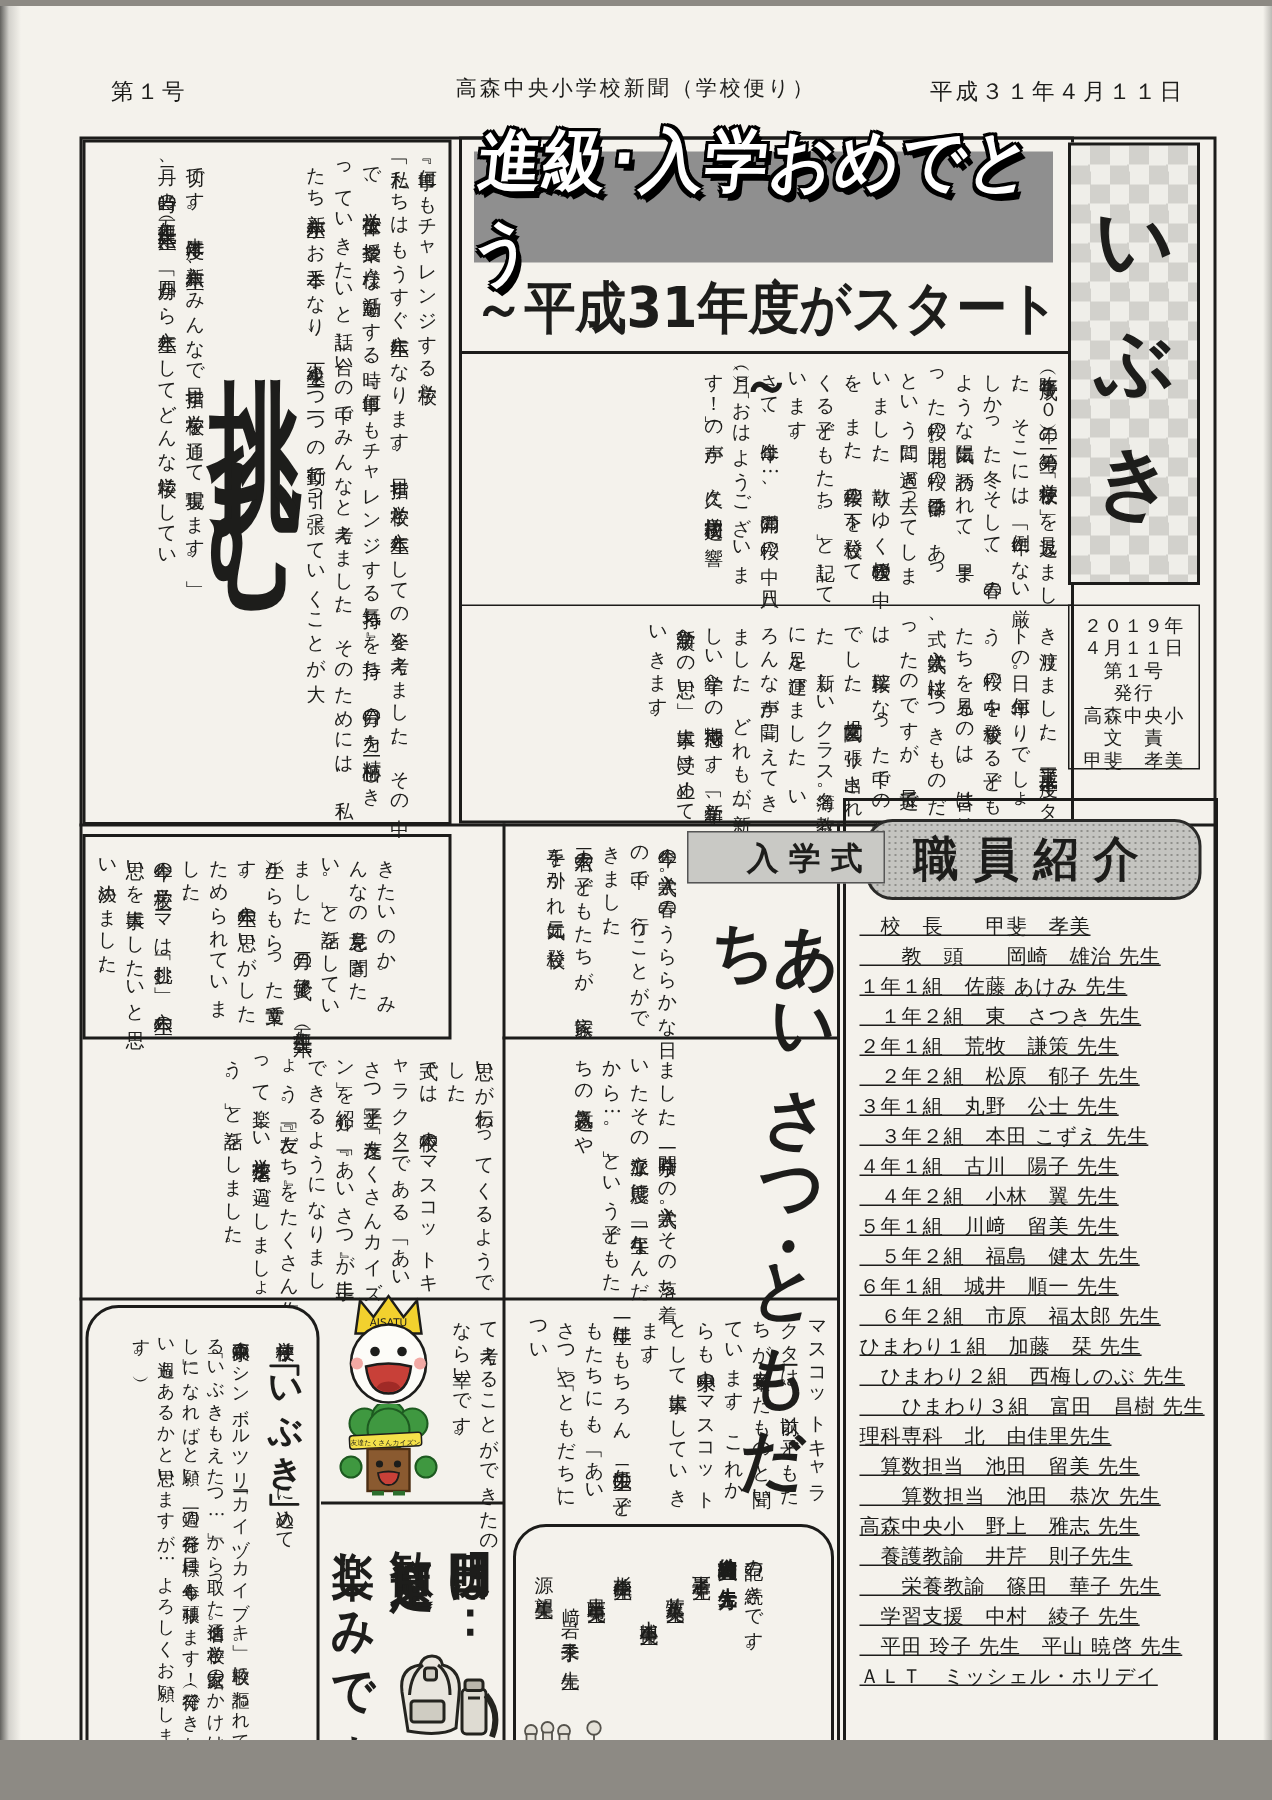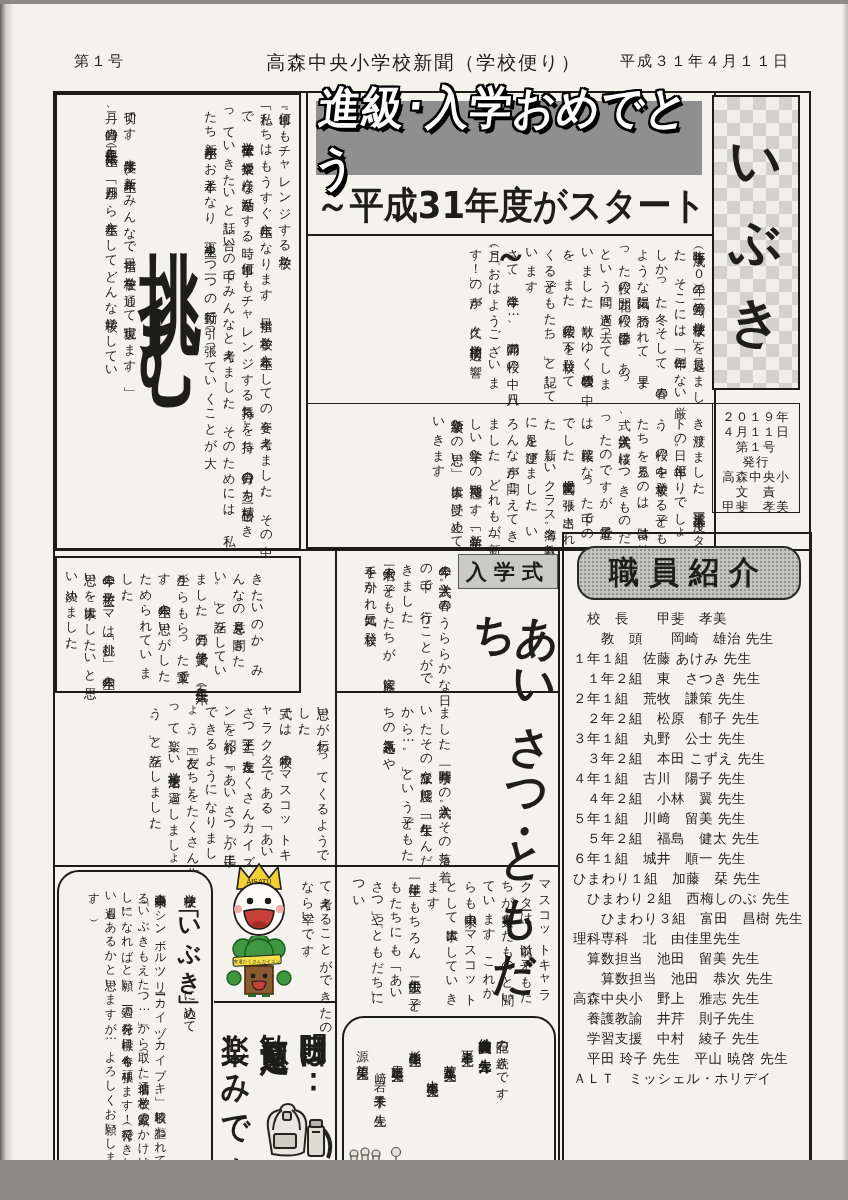--- a/index.html
+++ b/index.html
@@ -48,21 +48,21 @@
     font-family:"DejaVu Sans","Liberation Sans",sans-serif;font-weight:900;font-size:21px;letter-spacing:7px;}
   .brush-title{font-weight:900;font-size:43px;line-height:1;display:flex;justify-content:center;
     transform:skewX(-4deg) scaleY(1.04);letter-spacing:4px;
     font-family:"DejaVu Serif","Liberation Serif",serif;}
   
   .staff-pill{background-color:#c4c4c0;border:2.5px solid #2a2a28;border-radius:18px;
     background-image:radial-gradient(#8f8f8b 1px,rgba(0,0,0,0) 1px);background-size:4px 4px;
     display:flex;align-items:center;justify-content:center;}
   .staff-pill span{font-family:"DejaVu Sans","Liberation Sans",sans-serif;font-weight:900;
     font-size:30px;letter-spacing:10px;transform:scaleY(1.05);}
-  .staff-rows div{font-size:13.5px;line-height:20px;letter-spacing:.5px;white-space:nowrap;}
+  .staff-rows div{font-size:13.5px;line-height:20px;letter-spacing:.5px;white-space:nowrap;text-decoration:underline;}
   
   .round-box{border:2px solid #1c1c1a;border-radius:22px;box-sizing:border-box;background:#f4f2ec;}
   .note-grid{display:flex;flex-direction:row-reverse;height:100%;padding:12px 8px;box-sizing:border-box;}
   .note-head{width:34px;font-size:12.5px;line-height:1.15;letter-spacing:1px;}
   .note-head .big{font-size:23px;font-weight:900;letter-spacing:0;}
   .note-body{flex:1;font-size:11.8px;line-height:16.6px;letter-spacing:.8px;}
   
   .tomorrow{font-family:"DejaVu Sans","Liberation Sans",sans-serif;font-weight:900;
     font-size:29px;line-height:39px;letter-spacing:3px;transform:scaleY(1.12);transform-origin:top right;}
   
@@ -74,21 +74,21 @@
   .knames div:nth-of-type(3n+2){margin-top:27px;}
   .knames div:nth-of-type(3n){margin-top:42px;}
   .tail-col{font-size:12.6px;line-height:18px;letter-spacing:1.2px;}
 </style>
 </head>
 <body>
 
 <div id="page">
 
   <div class="abs hdr-txt" style="left:74px;top:48px;">第１号</div>
-  <div class="abs hdr-txt" style="left:50%;top:46px;transform:translateX(-50%);font-size:19px;">高森中央小学校新聞（学校便り）</div>
+  <div class="abs hdr-txt" style="left:50%;top:46px;transform:translateX(-50%);font-size:14px;">高森中央小学校新聞（学校便り）</div>
   <div class="abs hdr-txt" style="right:58px;top:48px;">平成３１年４月１１日</div>
 
   <div class="abs frame" style="left:53px;top:87px;width:758px;height:1105px;"></div>
 
   <div class="abs hline" style="left:53px;top:545px;width:758px;"></div>
   <div class="abs vline" style="left:335px;top:545px;height:647px;"></div>
   <div class="abs vline" style="left:558px;top:545px;height:647px;"></div>
   <div class="abs hline" style="left:335px;top:687px;width:223px;"></div>
   <div class="abs hline" style="left:53px;top:861px;width:505px;"></div>
   <div class="abs hline" style="left:214px;top:997px;width:122px;"></div>
@@ -144,35 +144,37 @@
         <div>　１年２組　東　さつき 先生</div>
         <div>２年１組　荒牧　謙策 先生</div>
         <div>　２年２組　松原　郁子 先生</div>
         <div>３年１組　丸野　公士 先生</div>
         <div>　３年２組　本田 こずえ 先生</div>
         <div>４年１組　古川　陽子 先生</div>
         <div>　４年２組　小林　翼 先生</div>
         <div>５年１組　川﨑　留美 先生</div>
         <div>　５年２組　福島　健太 先生</div>
         <div>６年１組　城井　順一 先生</div>
+        <div>　６年２組　市原　福太郎 先生</div>
         <div>ひまわり１組　加藤　栞 先生</div>
         <div>　ひまわり２組　西梅しのぶ 先生</div>
         <div>　　ひまわり３組　富田　昌樹 先生</div>
         <div>理科専科　北　由佳里先生</div>
         <div>　算数担当　池田　留美 先生</div>
         <div>　　算数担当　池田　恭次 先生</div>
         <div>高森中央小　野上　雅志 先生</div>
         <div>　養護教諭　井芹　則子先生</div>
+        <div>　　栄養教諭　篠田　華子 先生</div>
         <div>　学習支援　中村　綾子 先生</div>
         <div>　平田 玲子 先生　平山 暁啓 先生</div>
         <div>ＡＬＴ　ミッシェル・ホリデイ</div>
       </div>
   </div>
 
-  <div class="abs sec-label" style="left:458px;top:550px;width:98px;height:33px;">
+  <div class="abs sec-label" style="left:458px;top:550px;width:98px;height:33px;padding-left:32px;">
     <span>入学式</span>
   </div>
   <div class="abs" style="left:452px;top:590px;width:106px;height:418px;">
     <div class="v brush-title" style="height:100%;margin:0 auto;">あいさつ・ともだち</div>
   </div>
   <div class="abs v pre body-txt" style="left:340px;top:551px;width:114px;height:132px;">今年の入学式。春のうららかな日の中で、行うことができました。
 三十六名の子どもたちが、家族に手を引かれ元気に登校し</div>
   <div class="abs v pre body-txt" style="left:340px;top:694px;width:114px;height:164px;">ました。一時間余りの入学式。その落ち着いたその立派な態度に、「一年生なんだから…。」という子どもたちの意気込みや</div>
   <div class="abs v pre body-txt" style="left:58px;top:694px;width:274px;height:164px;">思いが伝わってくるようでした。
 式では、本校のマスコットキャラクターである、「あいさつ王子」と「友達たくさんカイズン」を紹介し、「『あいさつ』が上手にできるようになりましょう。」「『友だち』をたくさん作って楽しい学校生活を過ごしましょう。」と話をしました。</div>

